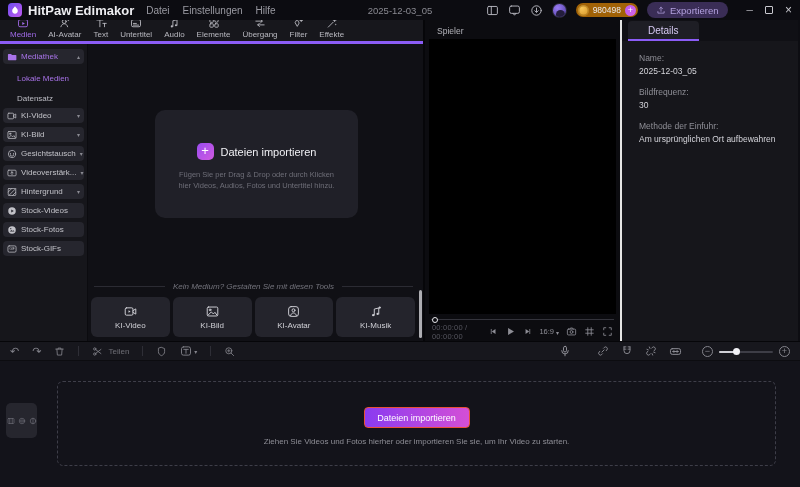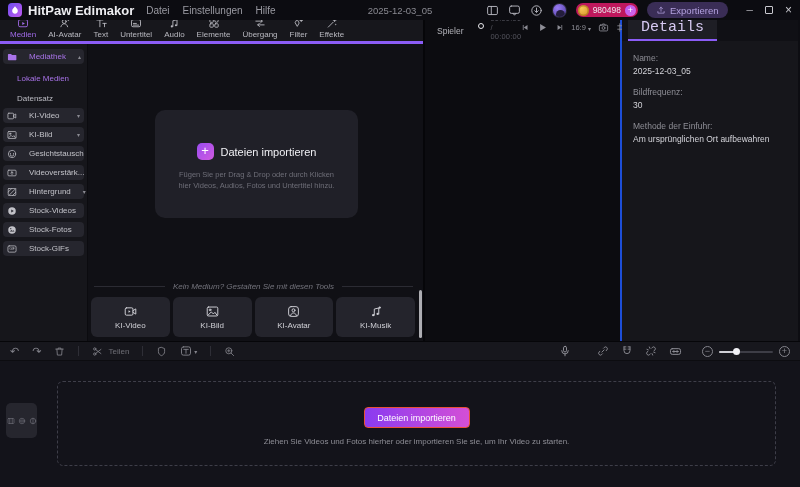--- a/index.html
+++ b/index.html
@@ -12,21 +12,21 @@
   
   .titlebar { height:20px; background:#0c0c11; display:flex; align-items:center; padding:0 8px; position:relative; }
   .logo { width:14px; height:14px; border-radius:4px; background:linear-gradient(135deg,#6d4df0,#c05af0); display:flex; align-items:center; justify-content:center; flex:0 0 auto; }
   .app-name { font-size:13px; font-weight:bold; color:#ececf0; margin:0 12px 0 6px; white-space:nowrap; }
   .menu-item { font-size:10px; color:#9a9aa2; margin-right:13px; cursor:default; }
   .project-title { position:absolute; left:50%; transform:translateX(-50%); font-size:9.5px; color:#8a8a92; }
   .tb-right { margin-left:auto; display:flex; align-items:center; gap:9px; }
   .tb-icon { color:#b4b4bc; display:flex; }
   .avatar { width:15px; height:15px; border-radius:50%; background:radial-gradient(circle at 35% 30%,#9a7cf4,#4d3a9e); border:1px solid #2a2a33; position:relative; overflow:hidden; }
   .avatar::after { content:""; position:absolute; left:3px; top:6px; width:9px; height:9px; border-radius:50%; background:#241d3d; }
-  .coin-pill { height:14px; background:#be185d; border-radius:8px; display:flex; align-items:center; padding:0 2px 0 2px; gap:4px; }
+  .coin-pill { height:14px; background:#a16207; border-radius:8px; display:flex; align-items:center; padding:0 2px 0 2px; gap:4px; }
   .coin { width:11px; height:11px; border-radius:50%; background:radial-gradient(circle at 35% 30%,#f7c659,#d28f22); box-shadow:inset 0 0 0 1.5px rgba(140,90,10,.45); }
   .coin-count { font-size:8.5px; color:#e8e8ec; }
   .plus-circle { width:11px; height:11px; border-radius:50%; background:linear-gradient(135deg,#b95cf0,#d565e8); color:#fff; font-size:9px; line-height:11px; text-align:center; }
   .export-btn { height:16px; background:#3a2d56; border-radius:8px; color:#b2a0de; font-size:9.5px; display:flex; align-items:center; gap:4px; padding:0 9px; }
   .win-controls { display:flex; align-items:center; gap:12px; margin-left:10px; color:#c8c8ce; }
   .win-min { font-size:9px; }
   .win-max { width:8px; height:8px; border:1px solid #c8c8ce; border-radius:1px; }
   .win-close { font-size:12px; line-height:10px; }
 
   
@@ -37,21 +37,21 @@
   .tabbar { height:24px; background:#17171c; display:flex; align-items:flex-end; padding:0 0 2px 4px; border-bottom:3px solid #8b5cf6; }
   .tab { display:flex; flex-direction:column; align-items:center; padding:0 6px; color:#b9b9c0; cursor:default; }
   .tab .t-ic { height:12px; margin-bottom:1px; }
   .tab .t-label { font-size:8px; white-space:nowrap; }
   .tab.active { color:#a06ae8; }
 
   .body-row { flex:1; display:flex; min-height:0; }
 
   
   .sidebar { width:88px; background:#16161b; border-right:1px solid #0b0b0f; padding:5px 3px; overflow:hidden; }
-  .side-pill { height:15px; border-radius:4px; background:#26262e; display:flex; align-items:center; gap:12px; padding:0 4px; margin-bottom:4px; font-size:8px; color:#c2c2c8; white-space:nowrap; }
+  .side-pill { height:15px; border-radius:4px; background:#26262e; display:flex; align-items:center; gap:4px; padding:0 4px; margin-bottom:4px; font-size:8px; color:#c2c2c8; white-space:nowrap; }
   .side-pill .caret { margin-left:auto; font-size:6px; color:#8a8a92; }
   .side-pill.accent { color:#a873e8; }
   .side-child { height:20px; display:flex; align-items:center; padding-left:14px; font-size:8px; color:#bcbcc4; white-space:nowrap; }
   .side-child.active { color:#a873e8; }
   .s-ic { flex:0 0 auto; }
 
   
   .media-area { flex:1; position:relative; background:#101015; }
   .import-box { position:absolute; left:67px; top:66px; width:203px; height:108px; background:#202028; border-radius:10px; }
   .import-title-row { position:absolute; left:0; right:0; top:33px; display:flex; align-items:center; justify-content:center; gap:7px; }
@@ -61,37 +61,37 @@
   .media-scrollbar { position:absolute; right:1px; bottom:3px; width:3px; height:48px; border-radius:2px; background:#d4d4da; opacity:.8; }
 
   .tools-divider { position:absolute; left:6px; right:10px; top:238px; display:flex; align-items:center; gap:8px; color:#73737c; font-size:8px; white-space:nowrap;font-style:italic; }
   .tools-divider::before, .tools-divider::after { content:""; flex:1; border-top:1px solid #2b2b33; }
 
   .tool-cards { position:absolute; left:3px; right:8px; top:253px; display:flex; gap:3px; }
   .tool-card { flex:1; height:40px; background:#24242c; border-radius:6px; display:flex; flex-direction:column; align-items:center; justify-content:center; gap:3px; color:#cfcfd5; }
   .tool-card .tc-label { font-size:8px; }
 
   
-  .player-section { width:197px; background:#0c0c10; display:flex; border-right:2px solid #1d4ed8; }
+  .player-section { width:197px; background:#0c0c10; display:flex; flex-direction:column; border-right:2px solid #e5e5e5; }
   .player-header { height:19px; font-size:8.5px; color:#b6b6bc; padding:6px 0 0 12px; }
   .player-video { flex:1; background:#000; margin:0 4px; }
   .player-progress { height:9px; margin:1px 6px 0; position:relative; }
   .player-progress .track { position:absolute; left:0; right:0; top:4px; height:1px; background:#34343c; }
   .player-progress .knob { position:absolute; left:1px; top:1.5px; width:6px; height:6px; border-radius:50%; background:#0c0c10; border:1.5px solid #e8e8ec; }
   .player-controls { height:17px; display:flex; align-items:center; padding:0 7px 2px; color:#8e8e96; }
   .time-display { font-size:7.5px; color:#55555e; letter-spacing:.2px; }
   .pc-group { margin-left:auto; display:flex; align-items:center; gap:7px; }
   .ratio { font-size:7.5px; color:#8e8e96; display:flex; align-items:flex-end; gap:2px; }
   .ratio .caret { font-size:6px; }
 
   
   .details-section { width:176px; background:#16161b; display:flex; flex-direction:column; }
   .details-tabrow { height:21px; background:#101015; display:flex; align-items:flex-end; padding-left:6px; }
-  .details-tab { background:#1e1e25; color:#d6c9f2; font-size:15px; padding:4px 13px 3px; border-radius:4px 4px 0 0; border-bottom:2px solid #8b5cf6;font-family:Liberation Mono, monospace; }
-  .details-body { padding:12px 11px; }
+  .details-tab { background:#1e1e25; color:#d6c9f2; font-size:10px; padding:4px 20px 3px; border-radius:4px 4px 0 0; border-bottom:2px solid #8b5cf6; }
+  .details-body { padding:12px 17px; }
   .d-label { font-size:8.5px; color:#8e8e96; margin-bottom:3px; }
   .d-value { font-size:8.5px; color:#d4d4da; margin-bottom:11px; }
 
   
   .timeline { height:146px; display:flex; flex-direction:column; background:#13131a; border-top:1px solid #060609; }
   .tl-toolbar { height:19px; background:#17171d; display:flex; align-items:center; padding:0 10px; border-bottom:1px solid #0c0c10; color:#84848c; }
   .tl-left { display:flex; align-items:center; gap:13px; }
   .tl-div { width:1px; height:10px; background:#2e2e36; }
   .split-label { font-size:8px; color:#6e6e76; margin-left:-8px; }
   .tbox { display:flex; align-items:center; gap:2px; }

